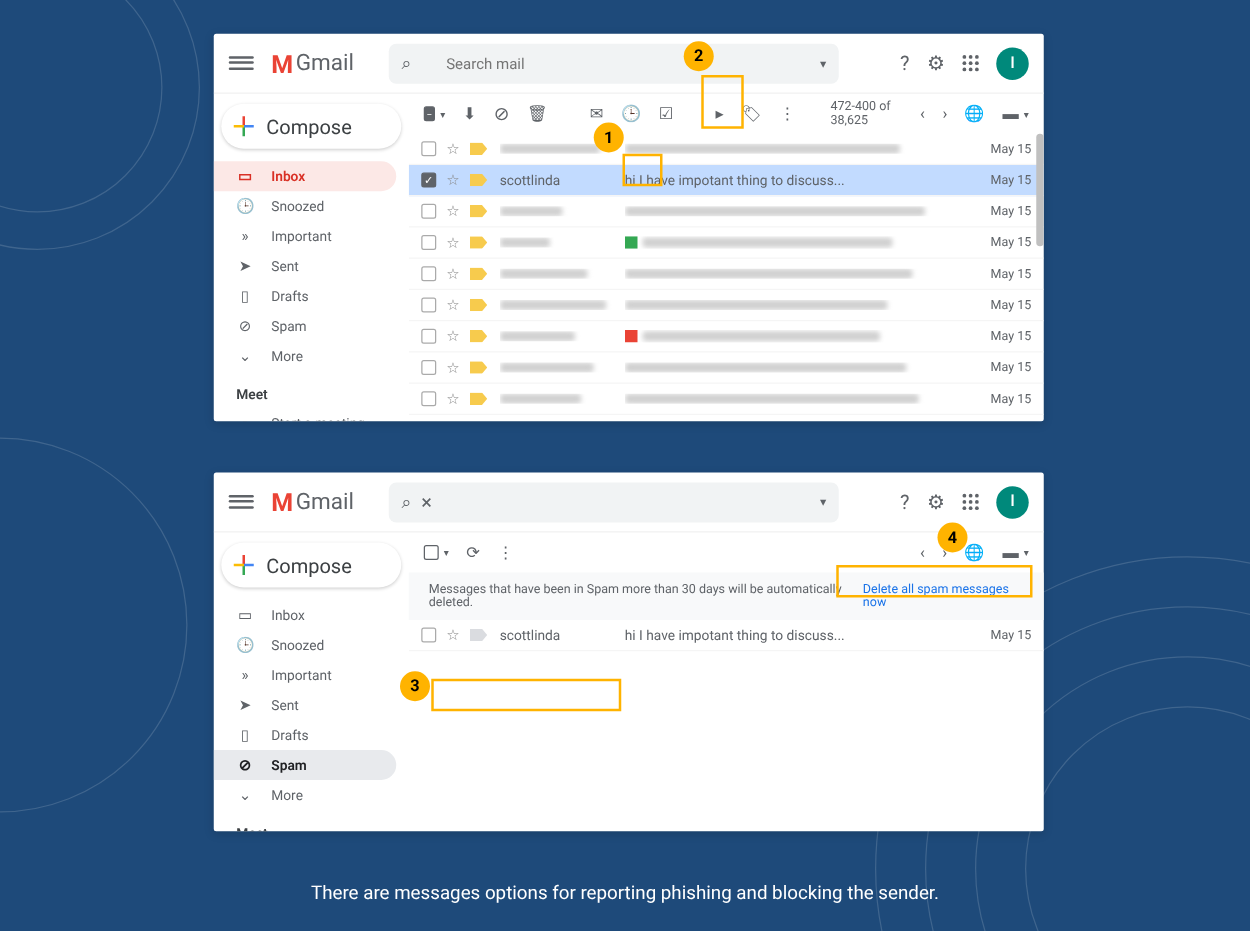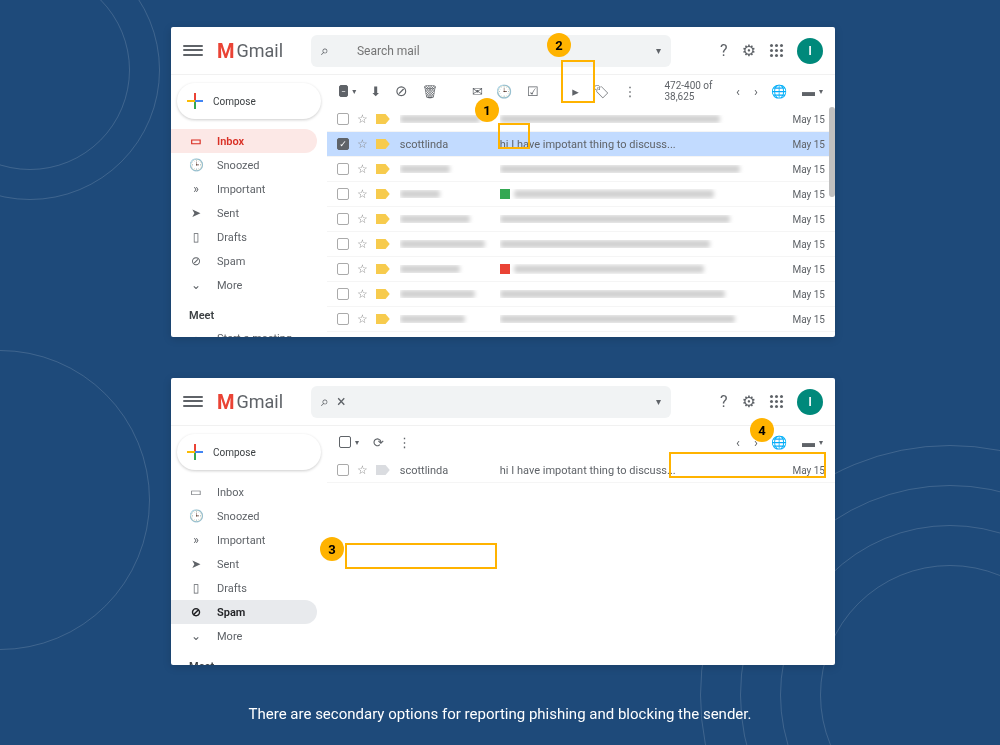--- a/index.html
+++ b/index.html
@@ -18,21 +18,21 @@
 .search-input { border: none; background: transparent; outline: none; font-size: 12px; color: #737373; flex: 1; }
 .search-caret { color: #5f6368; font-size: 10px; margin-left: auto; }
 .search-clear { color: #5f6368; font-size: 16px; margin-right: 10px; cursor: pointer; }
 .hdr-right { margin-left: auto; display: flex; align-items: center; gap: 14px; }
 .hdr-icon { color: #5f6368; font-size: 16px; cursor: pointer; }
 .apps-grid { display: grid; grid-template-columns: repeat(3, 3px); grid-template-rows: repeat(3, 3px); gap: 2px; cursor: pointer; }
 .apps-grid span { background: #5f6368; border-radius: 50%; }
 .avatar { width: 26px; height: 26px; border-radius: 50%; background: #00897b; color: #fff; display: flex; align-items: center; justify-content: center; font-size: 13px; font-weight: 500; }
 .body-row { display: flex; height: calc(100% - 48px); }
 .sidebar { width: 156px; padding-top: 8px; }
-.compose-btn { margin: 0 6px 10px 6px; height: 36px; border-radius: 22px; box-shadow: 0 1px 3px rgba(0,0,0,0.2); display: flex; align-items: center; padding: 0 18px 0 10px; font-size: 10px; color: #3c4043; cursor: pointer; background: #fff; }
+.compose-btn { margin: 0 6px 10px 6px; height: 36px; border-radius: 22px; box-shadow: 0 1px 3px rgba(0,0,0,0.2); display: flex; align-items: center; padding: 0 18px 0 10px; font-size: 16px; color: #3c4043; cursor: pointer; background: #fff; }
 .compose-plus { font-size: 22px; margin-right: 10px; position: relative; width: 16px; height: 16px; }
 .compose-plus::before { content: ''; position: absolute; left: 7px; top: 0; width: 2px; height: 16px; background: linear-gradient(#ea4335 50%, #34a853 50%); }
 .compose-plus::after { content: ''; position: absolute; top: 7px; left: 0; height: 2px; width: 16px; background: linear-gradient(90deg, #fbbc04 50%, #4285f4 50%); }
 .nav-item { display: flex; align-items: center; height: 24px; padding: 0 10px 0 18px; font-size: 11px; color: #5f6368; cursor: pointer; border-radius: 0 12px 12px 0; margin-right: 10px; }
 .nav-item.active { background: #fce8e6; color: #d93025; font-weight: 600; }
 .nav-item.active-grey { background: #e8eaed; color: #202124; font-weight: 600; }
 .nav-ico { width: 14px; margin-right: 14px; text-align: center; font-size: 12px; }
 .meet-hdr { padding: 12px 0 4px 18px; font-size: 11px; font-weight: 600; color: #3c4043; }
 .main { flex: 1; display: flex; flex-direction: column; position: relative; }
 .toolbar { height: 32px; display: flex; align-items: center; padding: 0 12px; gap: 14px; color: #5f6368; }
@@ -360,20 +360,24 @@
         <span class="tb-caret">▾</span>
         <span class="tb-ico">⟳</span>
         <span class="tb-ico">⋮</span>
         <div class="tb-spacer"></div>
         <span class="tb-ico">‹</span>
         <span class="tb-ico">›</span>
         <span class="tb-ico">🌐</span>
         <span class="tb-ico">▬</span>
         <span class="tb-caret">▾</span>
       </div>
+      <div class="spam-banner">
+        <span>Messages that have been in Spam more than 30 days will be automatically deleted.</span>
+        <span class="spam-link">Delete all spam messages now</span>
+      </div>
       <div class="email-list">
         <div class="email-row">
             <div class="row-check"></div>
             <span class="row-star">☆</span>
             <div class="row-imp grey"></div>
             <span class="row-sender">scottlinda</span>
             <span class="row-subj">hi I have impotant thing to discuss...</span>
             <span class="row-date">May 15</span>
           </div>
       </div>
@@ -386,13 +390,13 @@
 
 <div class="callout" style="left:547px;top:33px;">2</div>
 <div class="highlight-box" style="left:561px;top:60px;width:34px;height:43px;"></div>
 
 <div class="callout" style="left:320px;top:537px;">3</div>
 <div class="highlight-box" style="left:345px;top:543px;width:152px;height:26px;"></div>
 
 <div class="callout" style="left:750px;top:418px;">4</div>
 <div class="highlight-box" style="left:669px;top:452px;width:157px;height:26px;"></div>
 
-<div class="caption">There are secondary options for reporting phishing and blocking the sender.</div>
+<div class="caption">There are messages options for reporting phishing and blocking the sender.</div>
 
 </body></html>

